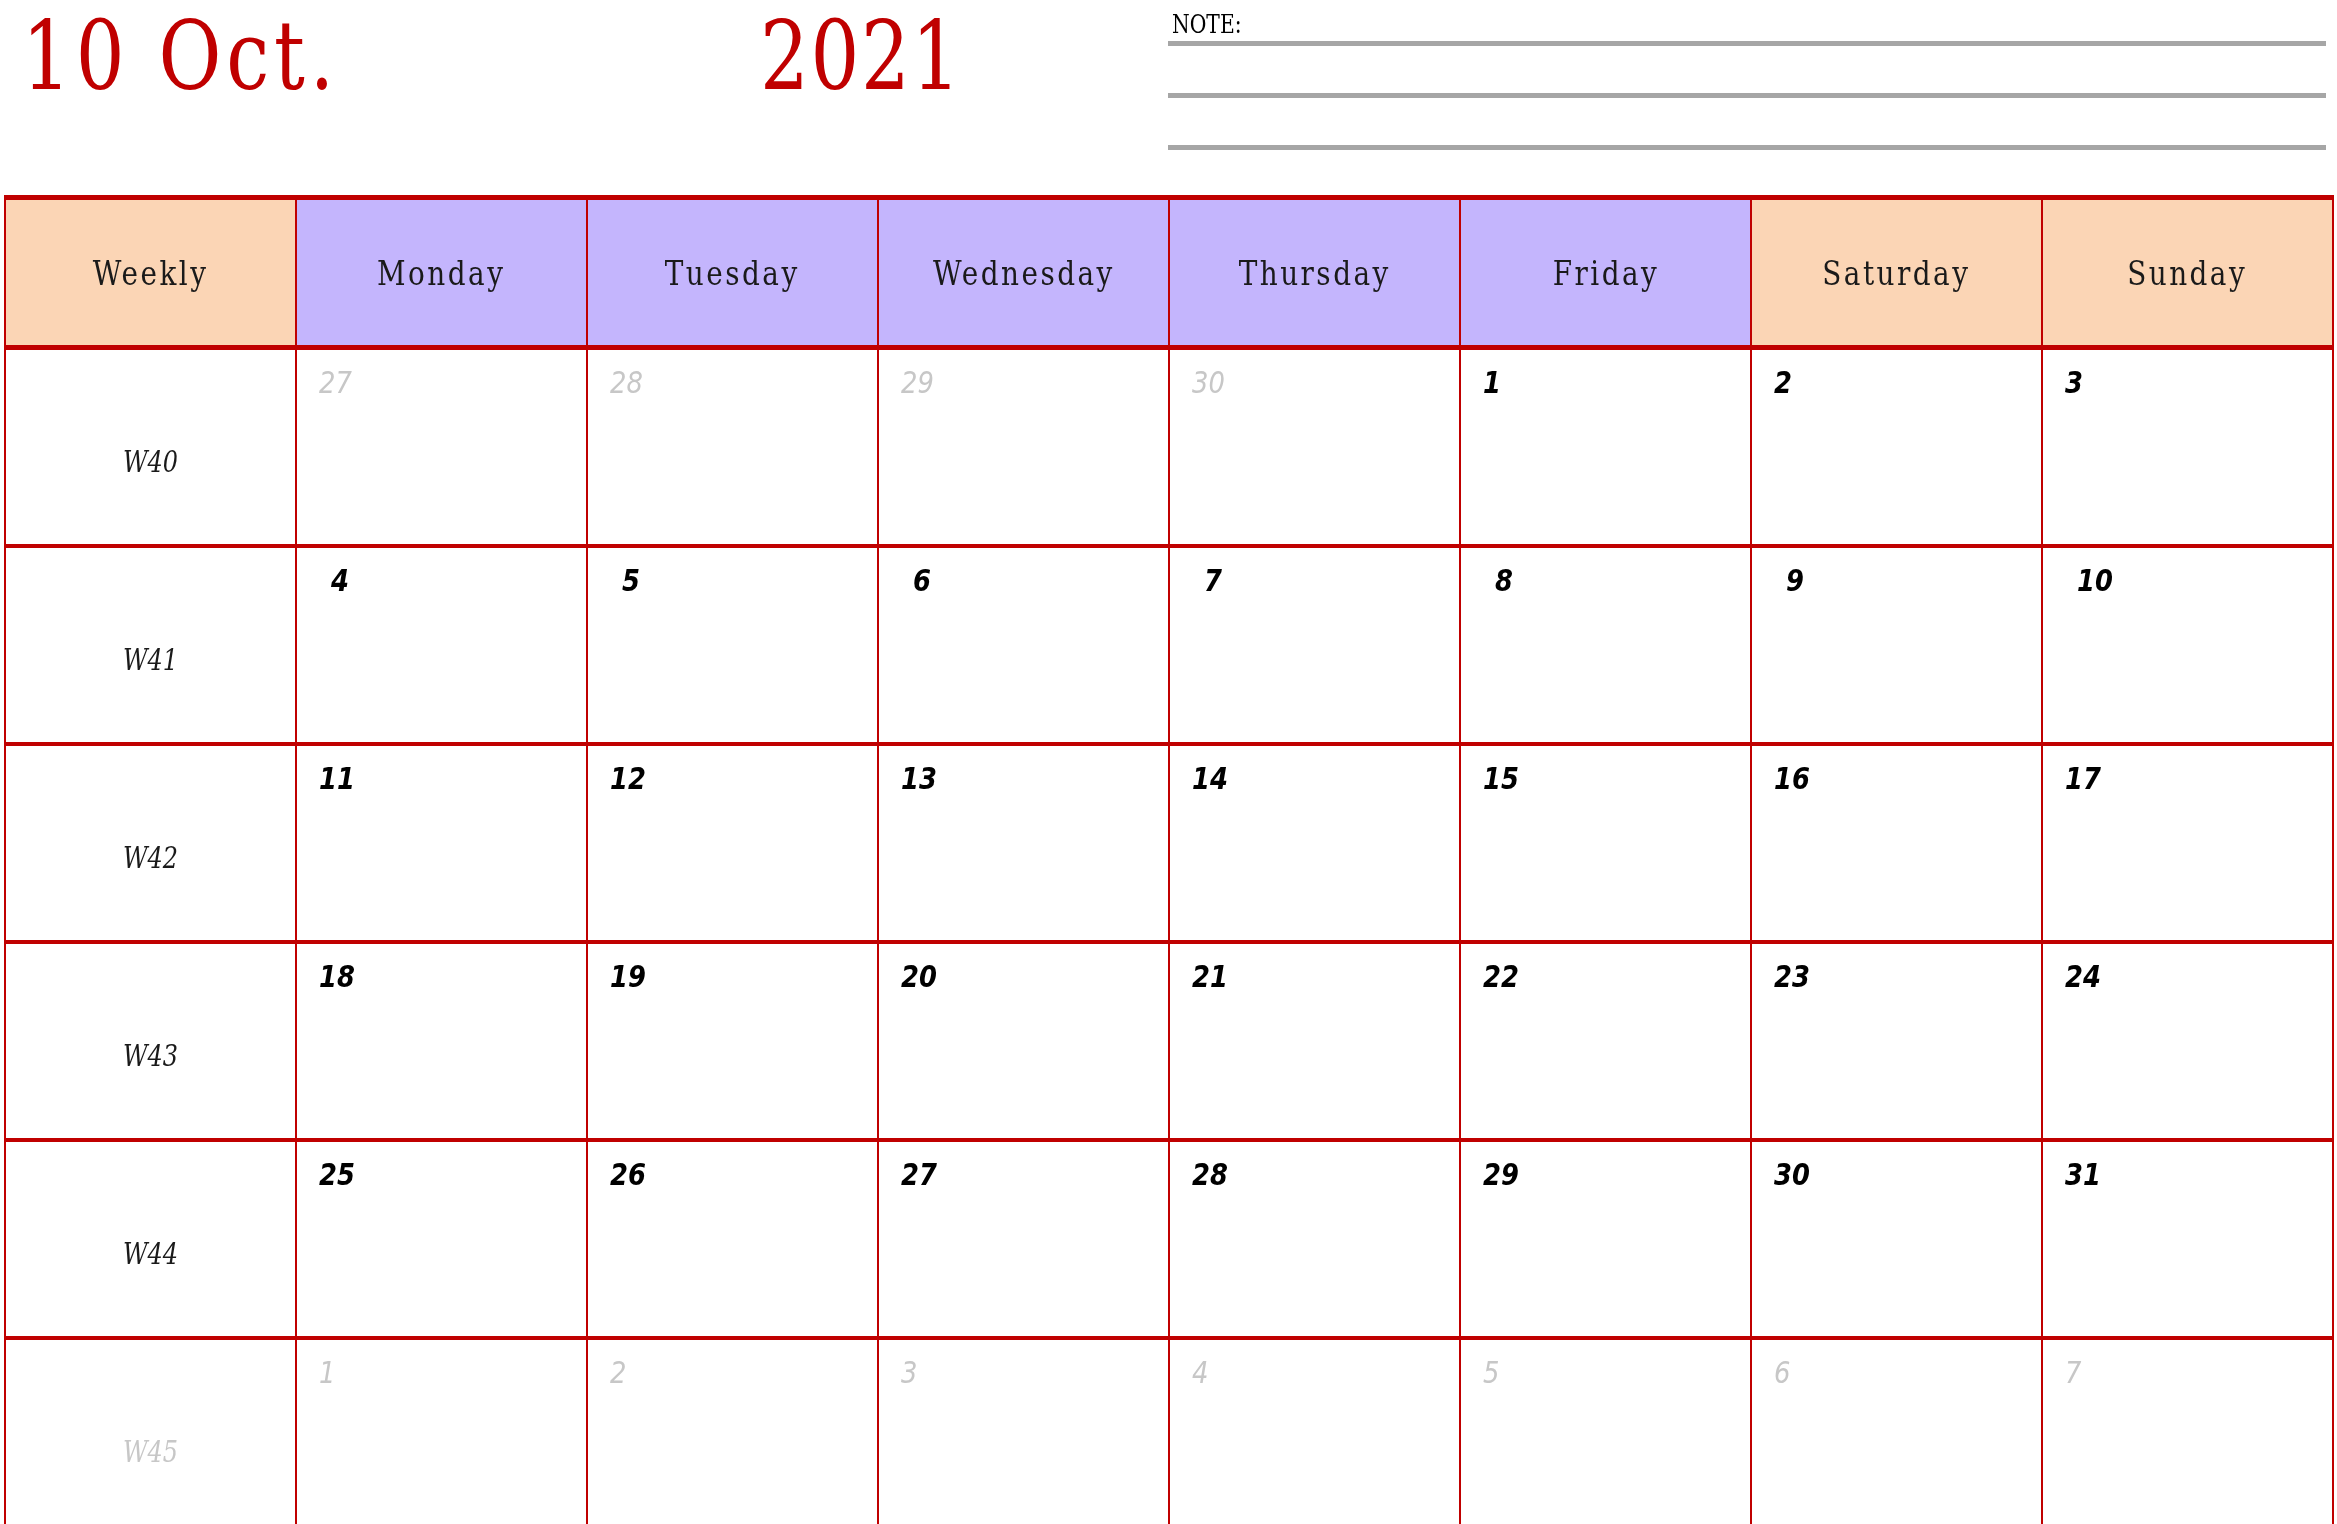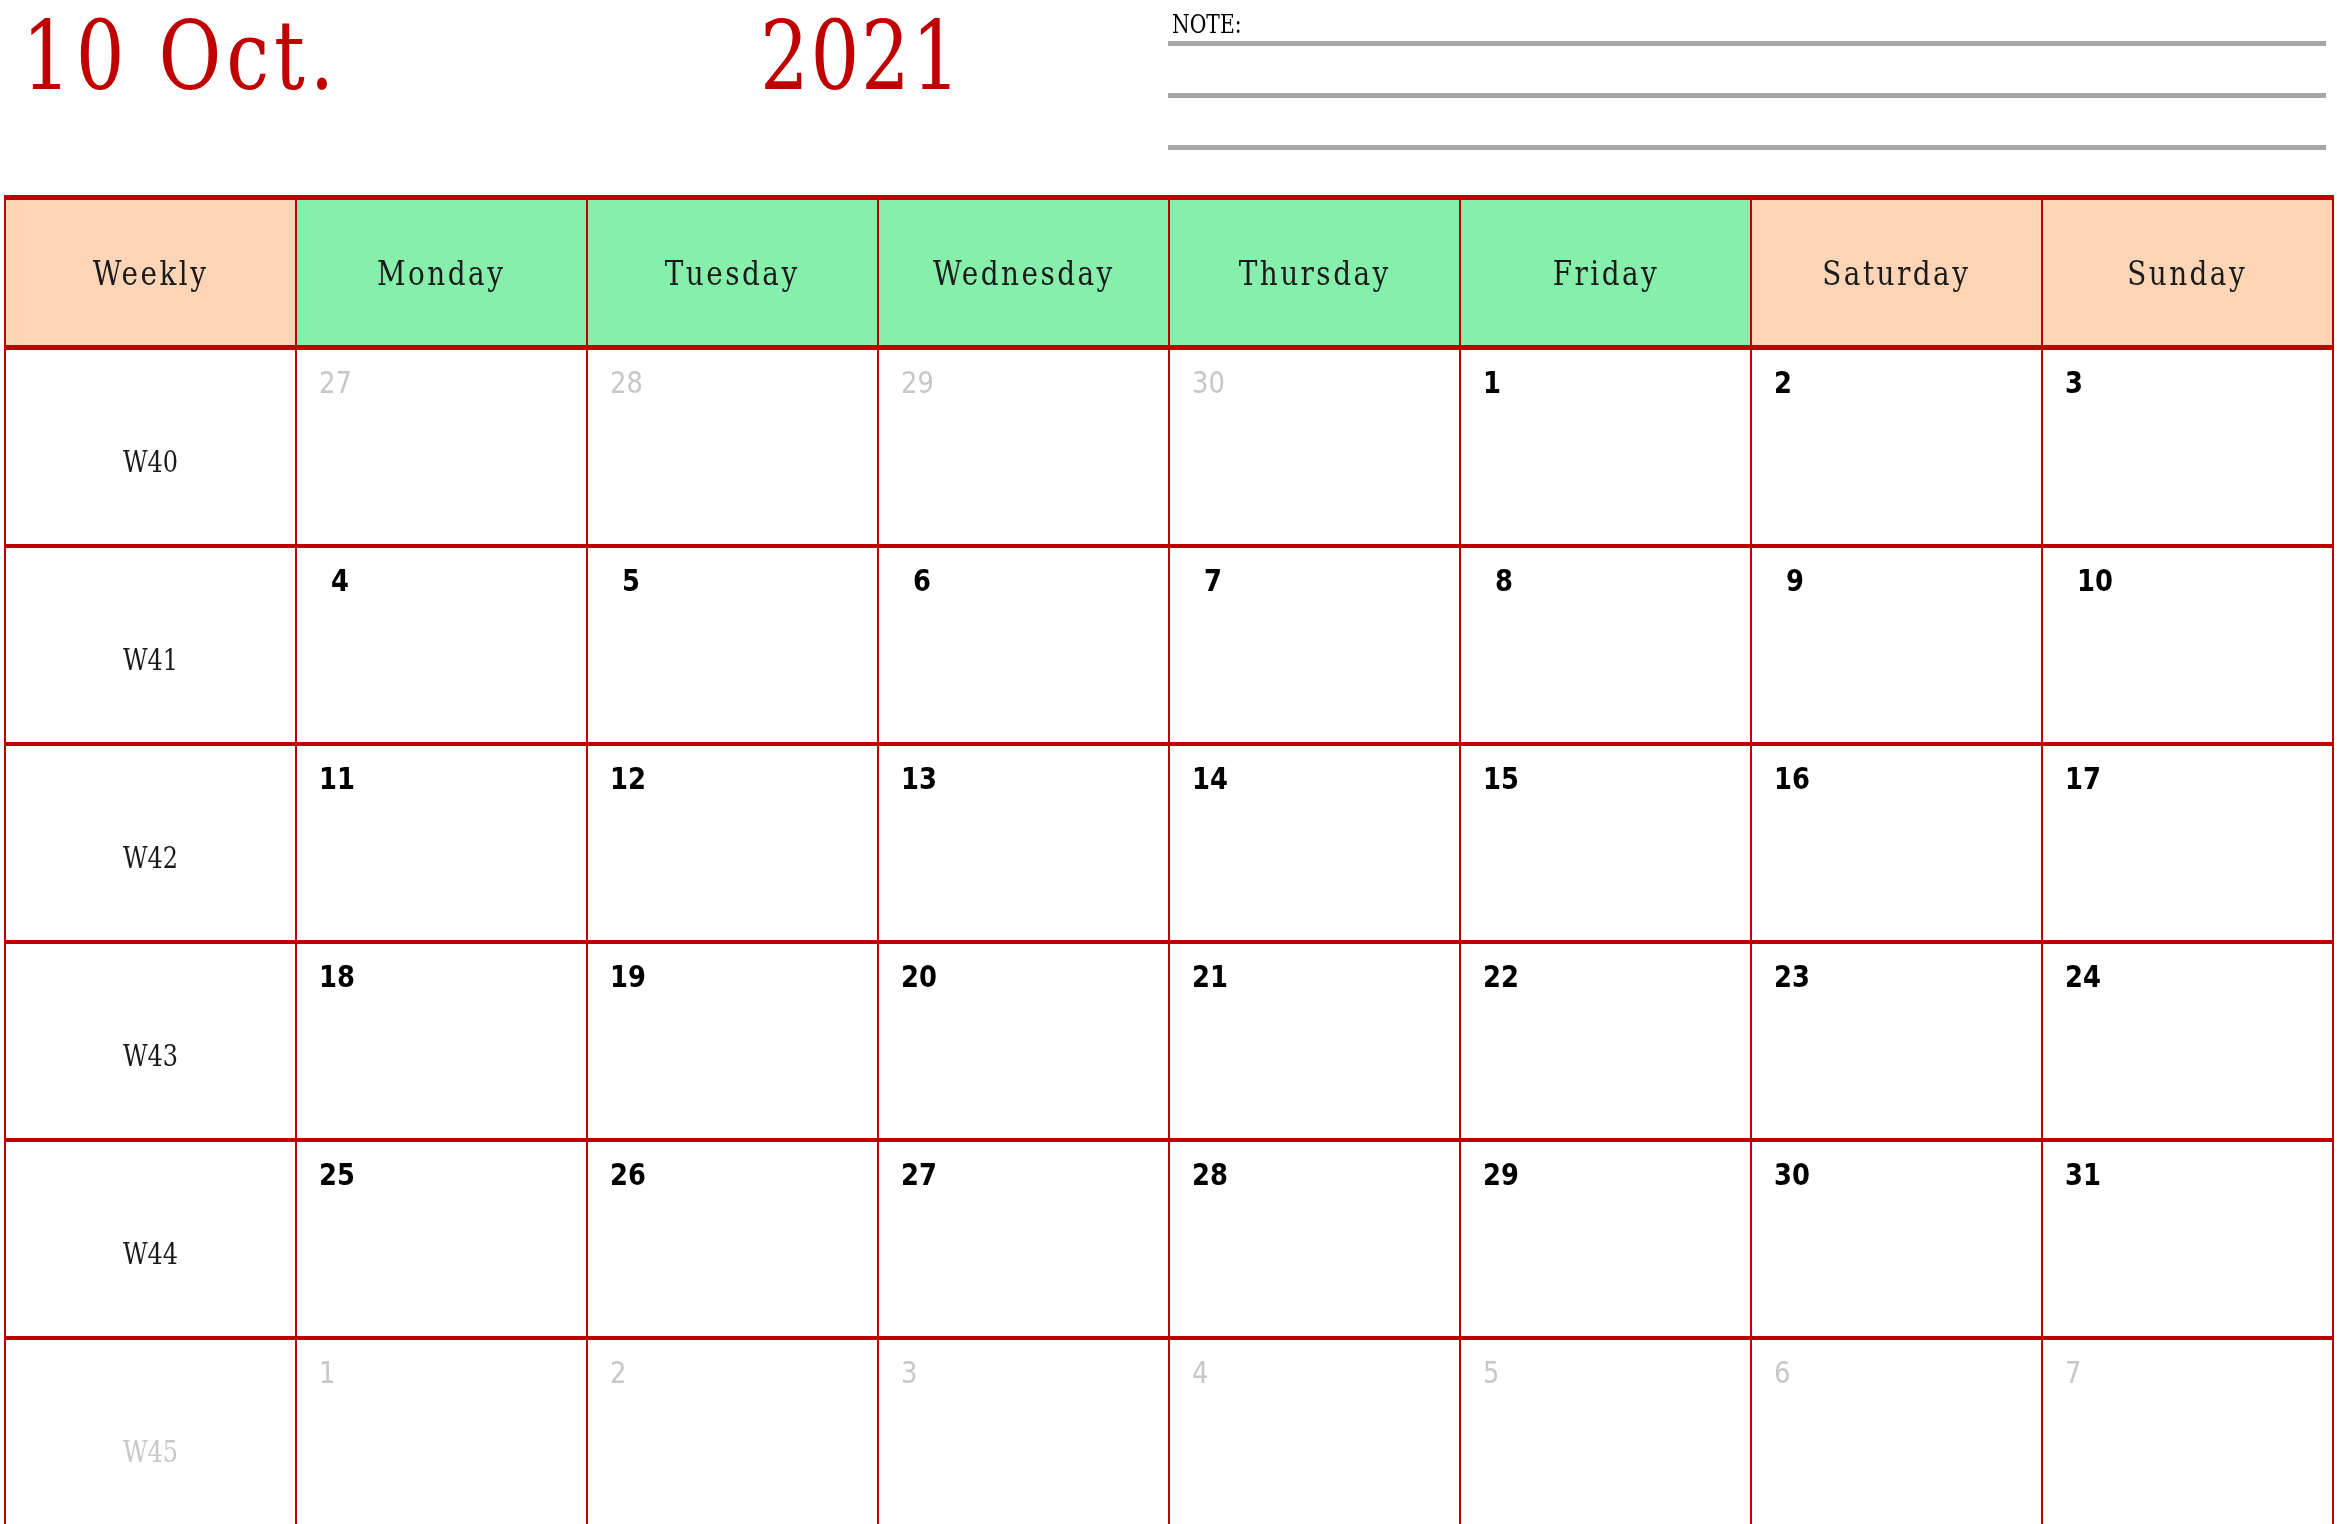--- a/index.html
+++ b/index.html
@@ -104,33 +104,34 @@
     height: 145px;
     vertical-align: middle;
     text-align: center;
     font-weight: normal;
   }
   
   #calendar-table tr.week-row td {
     border-top: 4px solid #84cc16;
     border-bottom: 4px solid #C00000;
     height: 194px;
+    font-style: italic;
   }
   #calendar-table tr.week-row.last-row td {
     border-bottom: 6px solid #C00000;
   }
 
   col.c-week  { width: 196px; }
   col.c-day   { width: 196px; }
 
   th.hdr-weekly, th.hdr-weekend {
     background: #FBD5B5;
   }
   th.hdr-weekday {
-    background: #86efac;
+    background: #c4b5fd;
   }
   .hdr-text {
     font-family: "DejaVu Serif", serif;
     font-size: 34px;
     line-height: 36px;
     color: #1a1a1a;
     letter-spacing: 3px;
     display: inline-block;
     transform: scaleX(0.82);
     white-space: nowrap;

